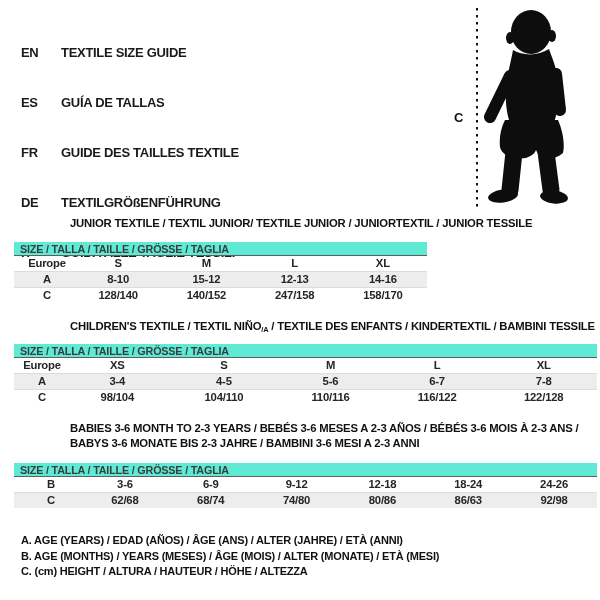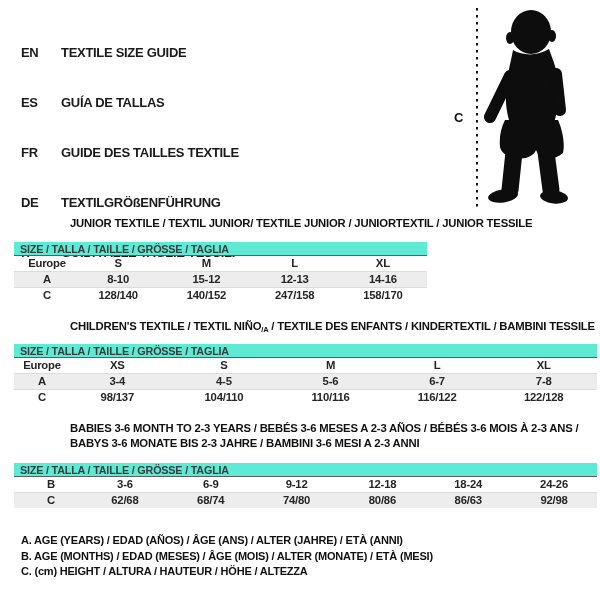--- a/index.html
+++ b/index.html
@@ -126,21 +126,21 @@
     <div class="trow alt">
       <div class="c lab">A</div>
       <div class="c">3-4</div>
       <div class="c">4-5</div>
       <div class="c">5-6</div>
       <div class="c">6-7</div>
       <div class="c">7-8</div>
     </div>
     <div class="trow">
       <div class="c lab">C</div>
-      <div class="c">98/137</div>
+      <div class="c">98/104</div>
       <div class="c">104/110</div>
       <div class="c">110/116</div>
       <div class="c">116/122</div>
       <div class="c">122/128</div>
     </div>
   </div>
 
   <div class="sec-title" style="top:421px;">
     <div>BABIES 3-6 MONTH TO 2-3 YEARS / BEBÉS 3-6 MESES A 2-3 AÑOS / BÉBÉS 3-6 MOIS À 2-3 ANS /</div>
     <div>BABYS 3-6 MONATE BIS 2-3 JAHRE / BAMBINI 3-6 MESI A 2-3 ANNI</div>
@@ -162,17 +162,17 @@
       <div class="c">68/74</div>
       <div class="c">74/80</div>
       <div class="c">80/86</div>
       <div class="c">86/63</div>
       <div class="c">92/98</div>
     </div>
   </div>
 
   <div class="footnotes">
     <div>A. AGE (YEARS) / EDAD (AÑOS) / ÂGE (ANS) / ALTER (JAHRE) / ETÀ (ANNI)</div>
-    <div>B. AGE (MONTHS) / EDAD (MESES) / ÂGE (MOIS) / ALTER (MONATE) / ETÀ (MESI)</div>
+    <div>B. AGE (MONTHS) / YEARS (MESES) / ÂGE (MOIS) / ALTER (MONATE) / ETÀ (MESI)</div>
     <div>C. (cm) HEIGHT / ALTURA / HAUTEUR / HÖHE / ALTEZZA</div>
   </div>
 
 </div>
 
 </body></html>

